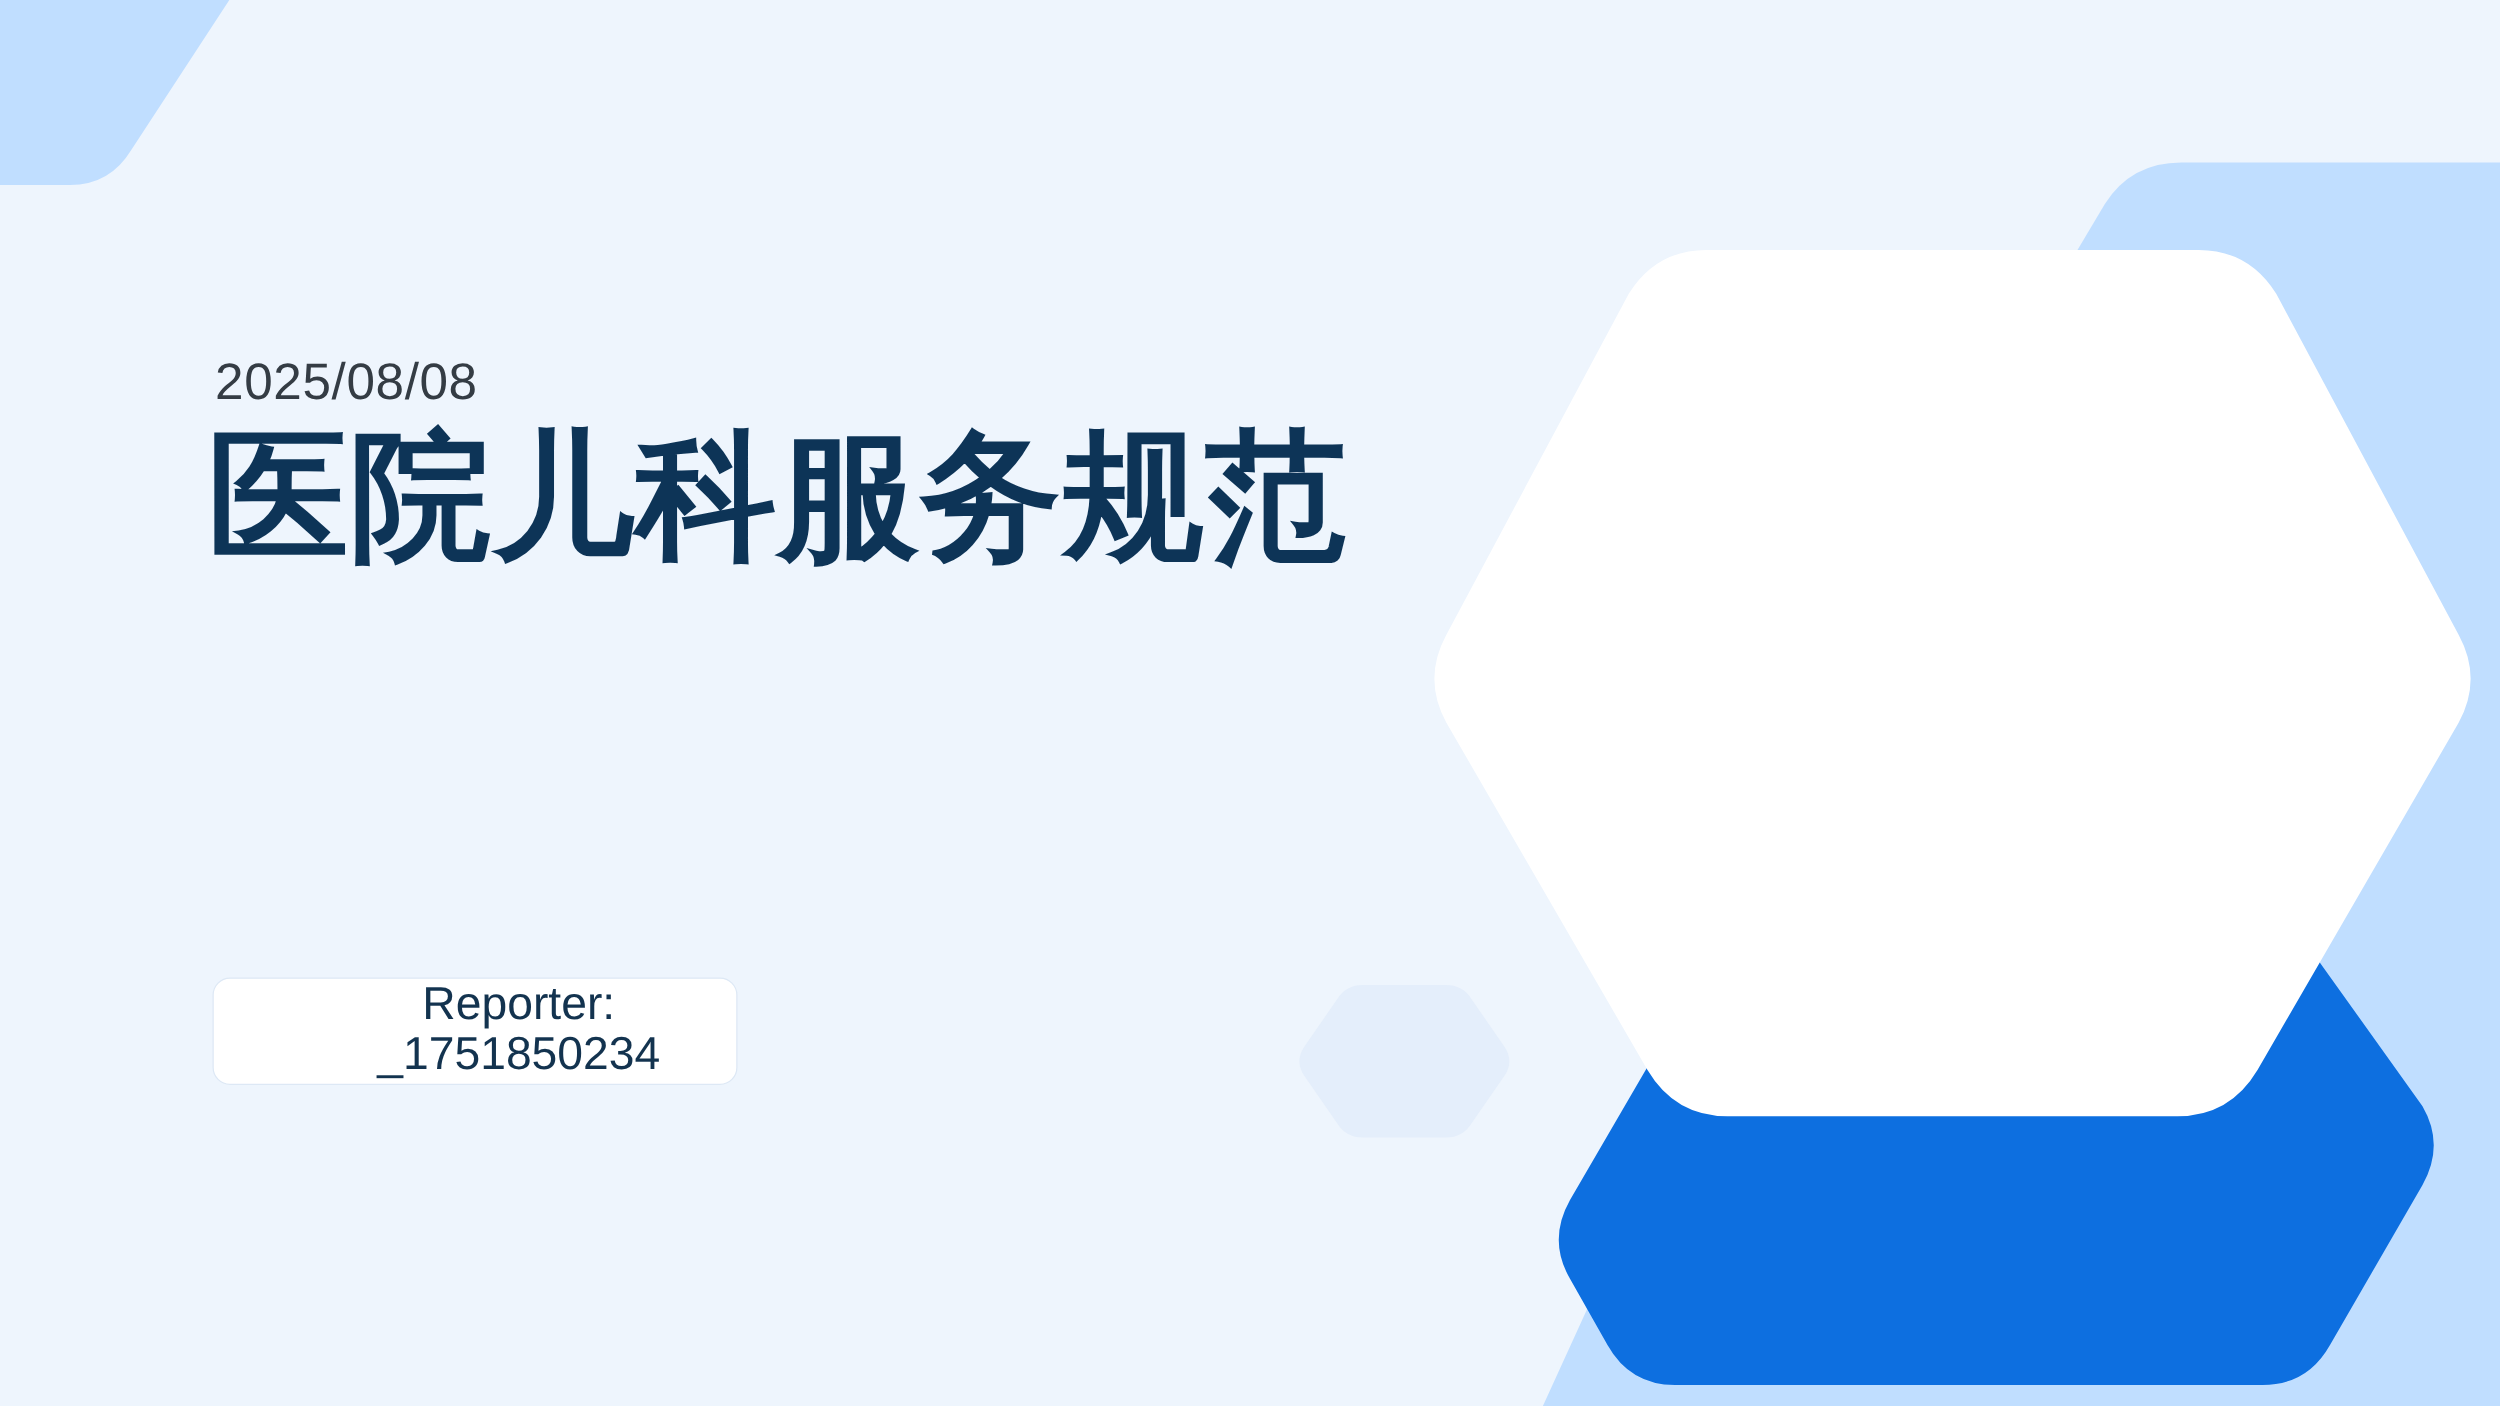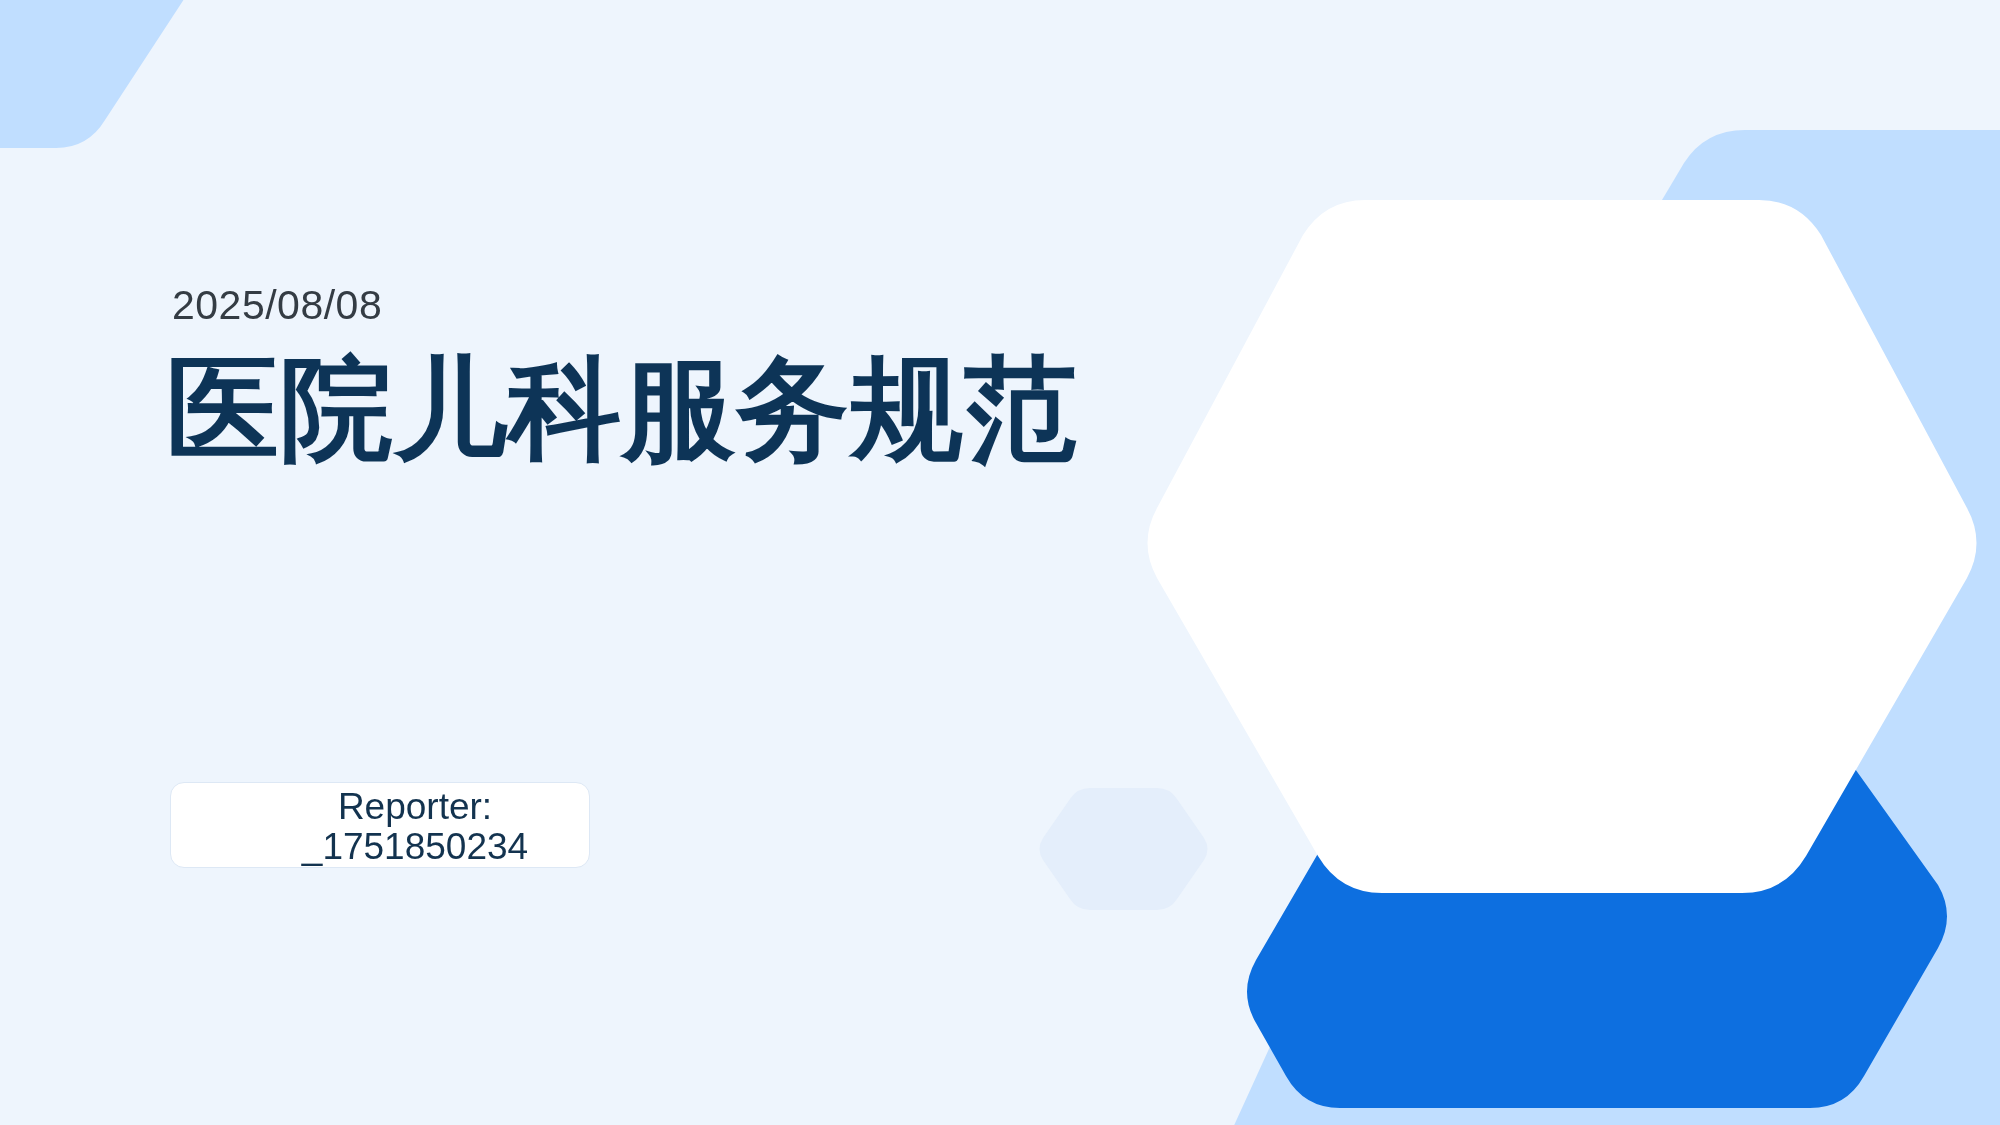--- a/index.html
+++ b/index.html
@@ -48,21 +48,21 @@
     font-size: 41px;
     letter-spacing: 0.5px;
     color: #343c44;
     font-weight: 400;
     white-space: nowrap;
   }
 
   #title-block {
     position: absolute;
     left: 166px;
-    top: 350px;
+    top: 338px;
     width: 1060px;
   }
 
   .title-line {
     font-size: 113px;
     line-height: 1.06;
     font-weight: 700;
     color: #0d3457;
     letter-spacing: 1px;
     white-space: nowrap;
@@ -72,21 +72,21 @@
     position: absolute;
     left: 170px;
     top: 782px;
     width: 420px;
     height: 86px;
     box-sizing: border-box;
     background: #ffffff;
     border: 1.5px solid #dde8f5;
     border-radius: 14px;
     display: flex;
-    align-items: flex-end;
+    align-items: flex-start;
     justify-content: center;
     overflow: hidden;
   }
 
   #reporter-text {
     font-size: 37px;
     line-height: 1.08;
     color: #13334f;
     text-align: center;
     font-weight: 400;

